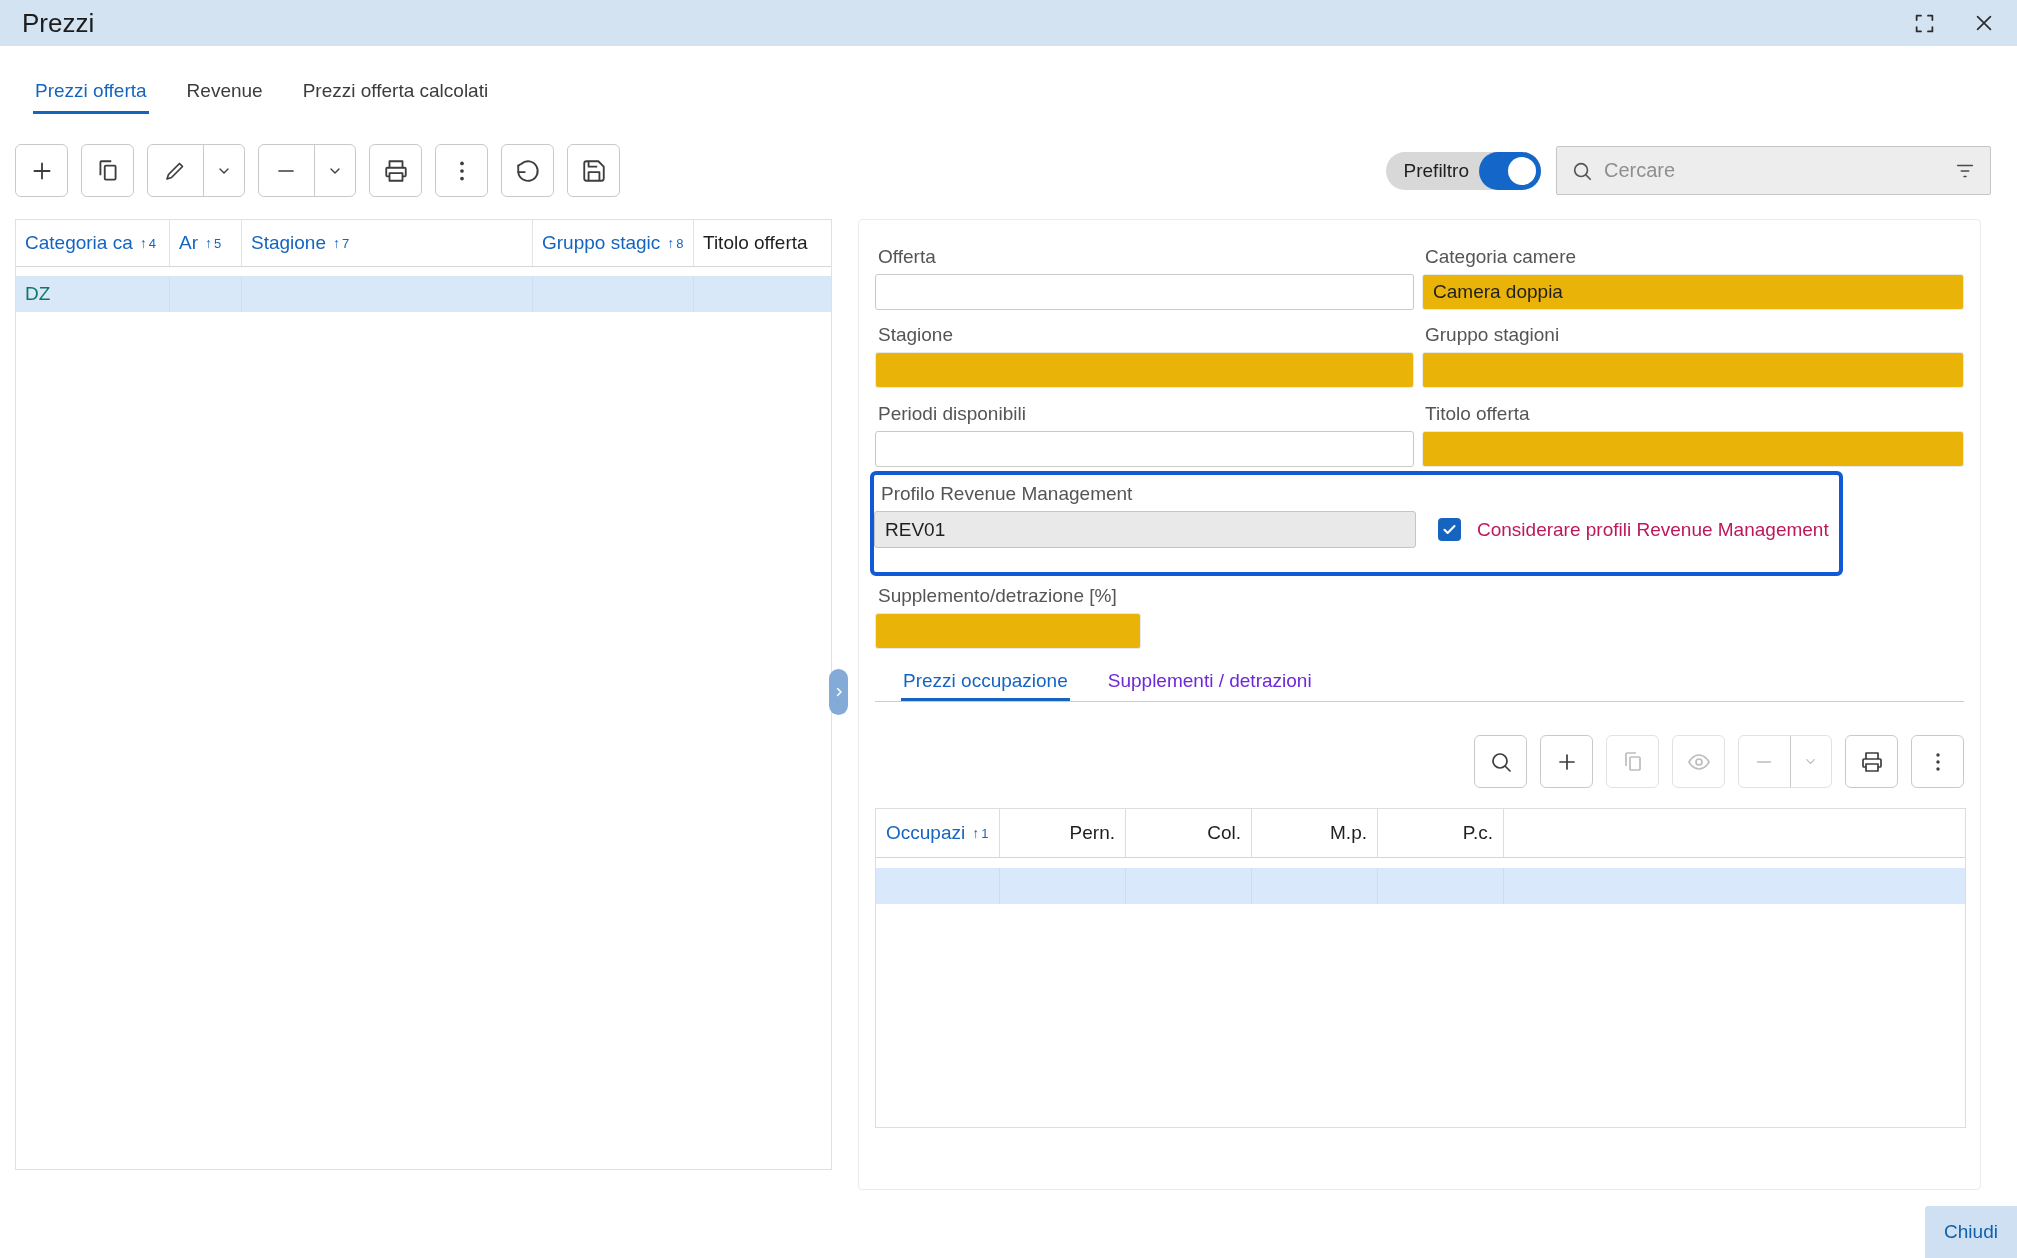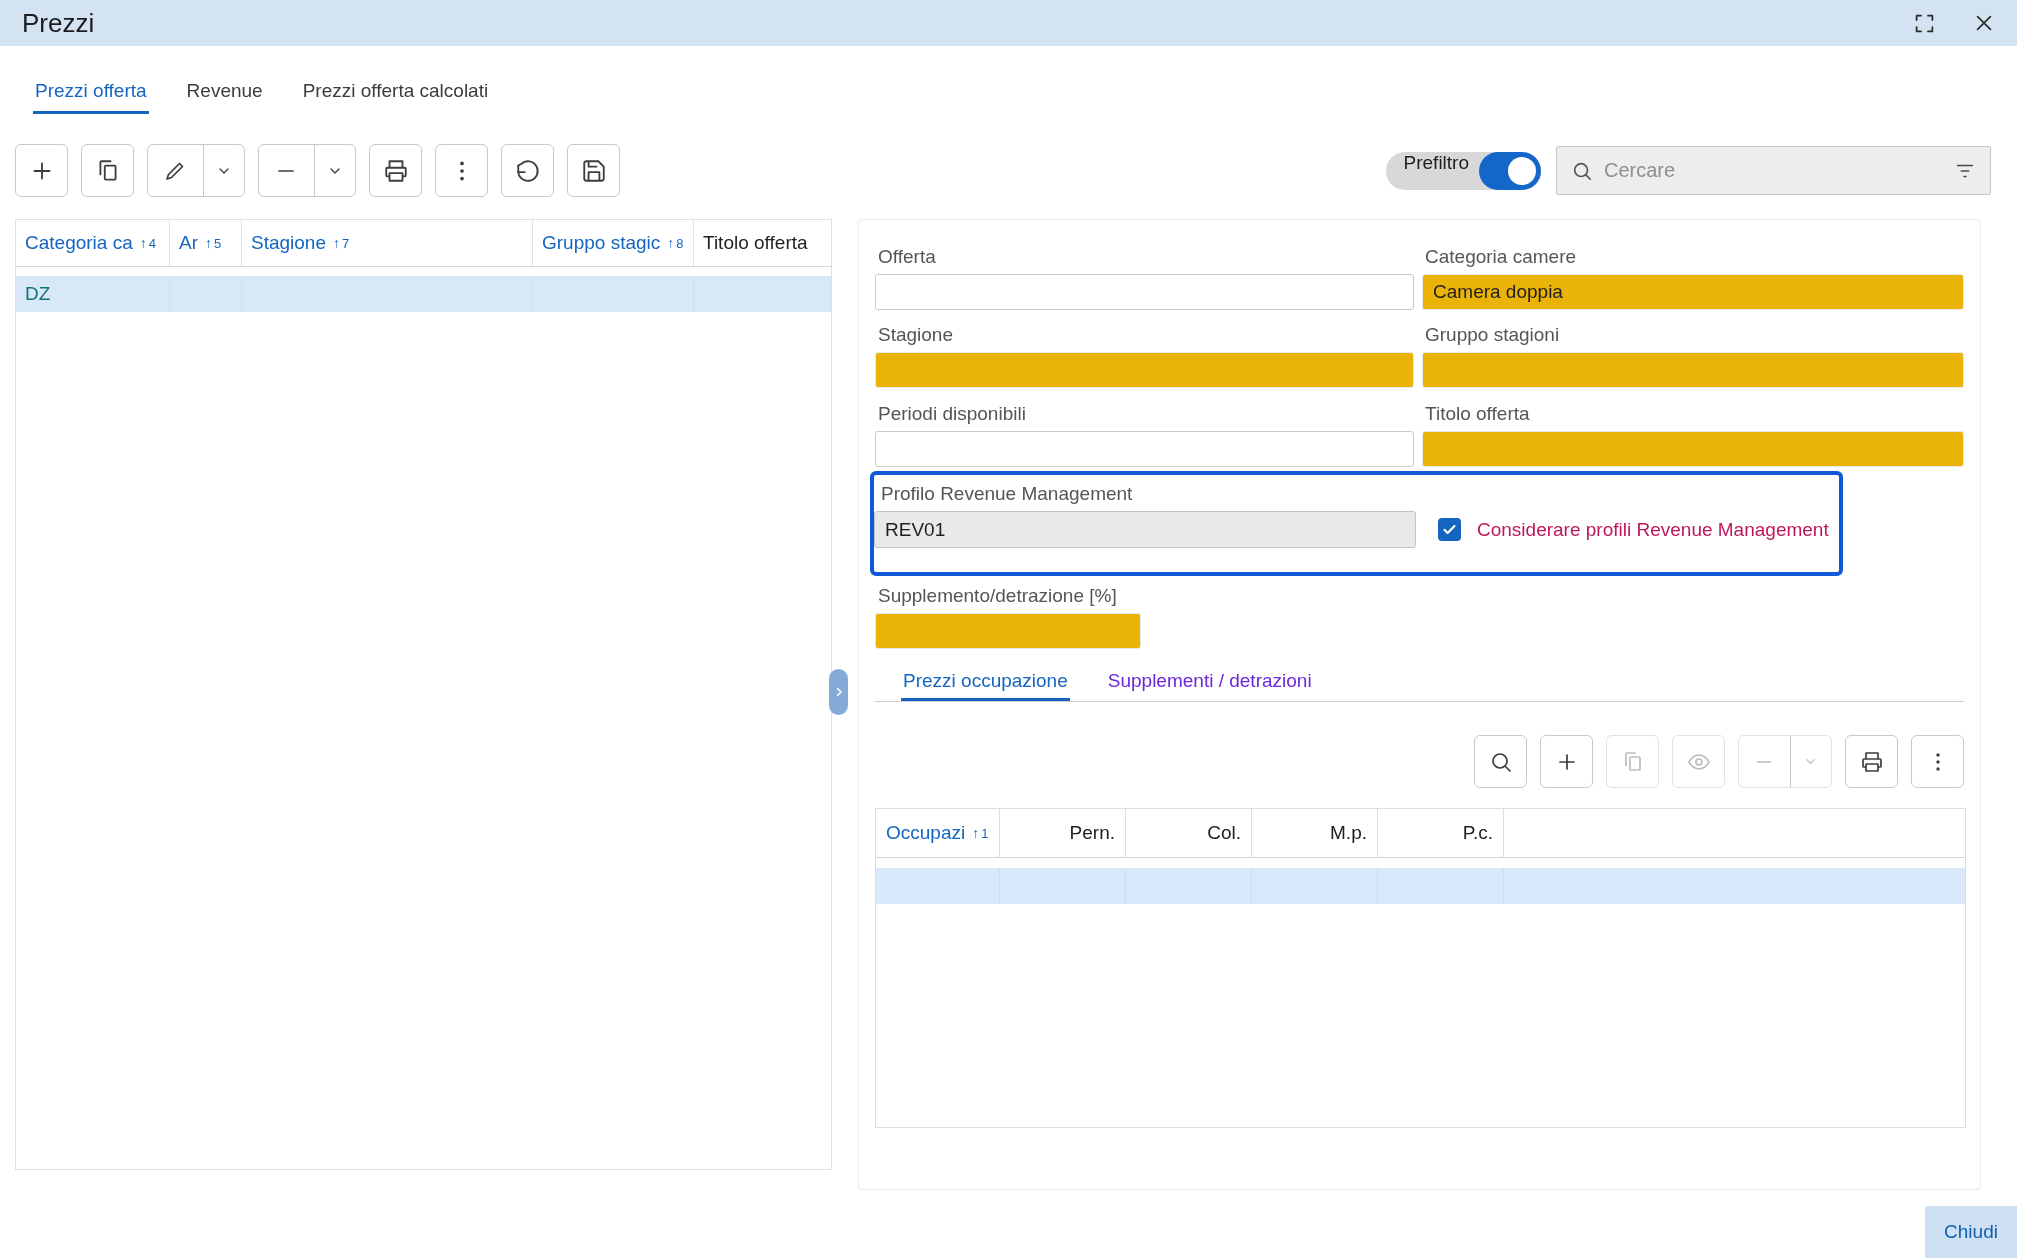--- a/index.html
+++ b/index.html
@@ -27,21 +27,21 @@
   .tb-group { display:flex; gap:13px; align-items:center; }
   .tbtn { width:53px; height:53px; background:#fff; border:1px solid #c9c9c9; border-radius:6px;
           display:flex; align-items:center; justify-content:center; color:#3d3d3d; cursor:pointer; }
   .tbtn.combo { width:98px; padding:0; }
   .combo-half { flex:1 1 auto; height:100%; display:flex; align-items:center; justify-content:center; }
   .combo-half.main { width:56px; }
   .combo-half.drop { width:42px; border-left:1px solid #c9c9c9; }
   .tbtn.disabled { border-color:#e2e2e2; color:#bdbdbd; cursor:default; }
 
   .toolbar-right { margin-left:auto; display:flex; align-items:center; gap:15px; }
-  .prefilter { height:38px; background:#d8d8d8; border-radius:19px; display:flex; 
+  .prefilter { height:38px; background:#d8d8d8; border-radius:19px; display:flex; align-items:center;
                padding-left:18px; gap:10px; }
   .prefilter-label { font-size:19px; color:#1f1f1f; }
   .toggle { width:62px; height:38px; border-radius:19px; background:#1467c8; position:relative; cursor:pointer; }
   .toggle .knob { position:absolute; top:5px; right:5px; width:28px; height:28px; border-radius:50%; background:#fff; }
 
   .searchbox { width:435px; height:49px; background:#ededed; border:1px solid #c6c6c6; border-radius:2px;
                display:flex; align-items:center; padding:0 14px; gap:11px; }
   .searchbox input { flex:1; border:none; background:transparent; outline:none; font-size:20px; color:#15803d; }
   .searchbox input::placeholder { color:#8f8f8f; }
   .search-glyph { color:#555; }

